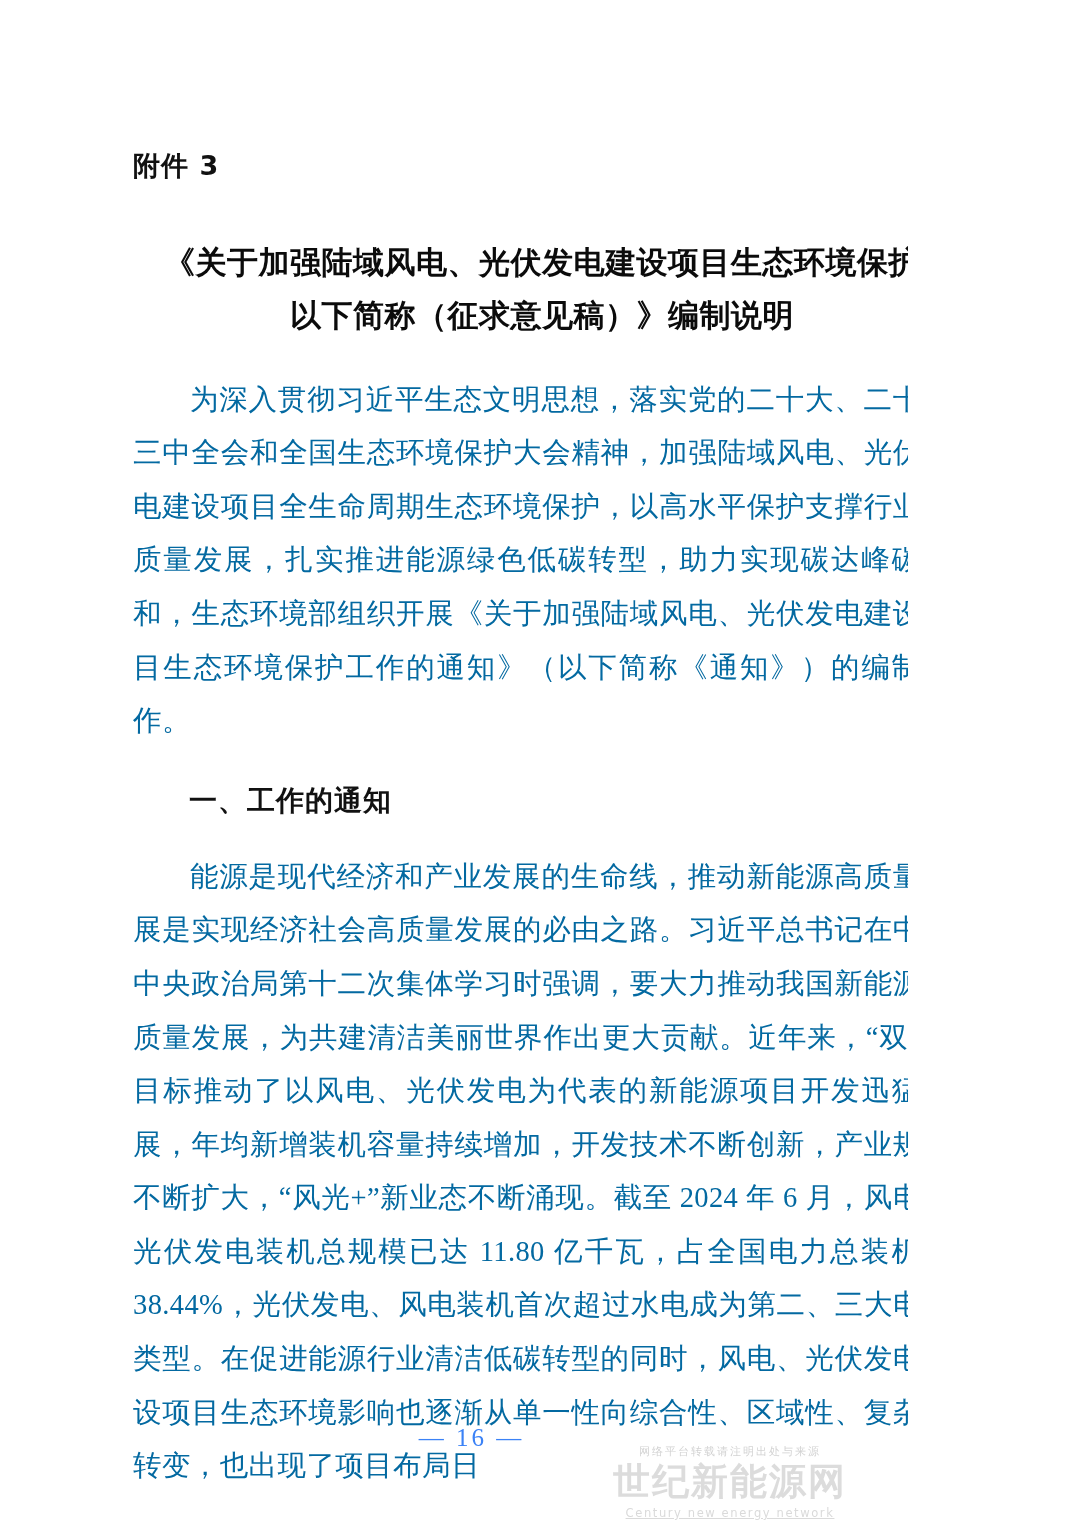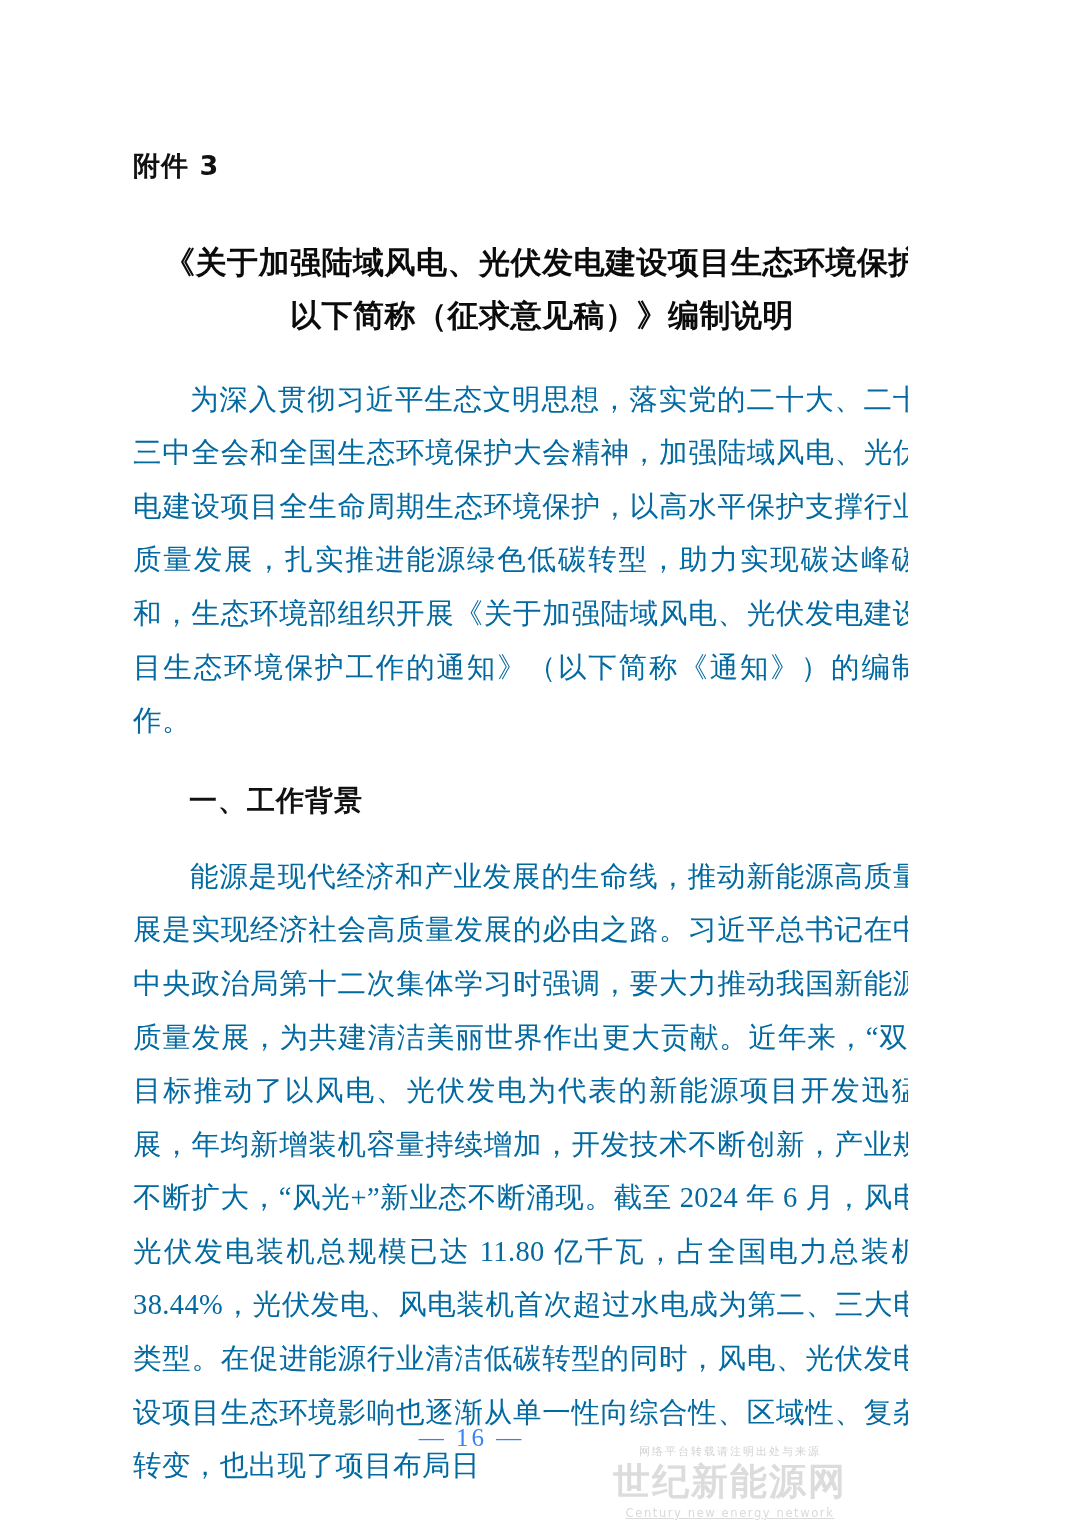--- a/index.html
+++ b/index.html
@@ -123,21 +123,21 @@
 
     <div class="attachment-label">附件 3</div>
 
     <h1 class="doc-title">
       <span class="line">《关于加强陆域风电、光伏发电建设项目生态环境保护</span>
       <span class="line">以下简称（征求意见稿）》编制说明</span>
     </h1>
 
     <p class="body-para">为深入贯彻习近平生态文明思想，落实党的二十大、二十届三中全会和全国生态环境保护大会精神，加强陆域风电、光伏发电建设项目全生命周期生态环境保护，以高水平保护支撑行业高质量发展，扎实推进能源绿色低碳转型，助力实现碳达峰碳中和，生态环境部组织开展《关于加强陆域风电、光伏发电建设项目生态环境保护工作的通知》（以下简称《通知》）的编制工作。</p>
 
-    <h2 class="section-heading">一、工作背景</h2>
+    <h2 class="section-heading">一、工作的通知</h2>
 
     <p class="body-para">能源是现代经济和产业发展的生命线，推动新能源高质量发展是实现经济社会高质量发展的必由之路。习近平总书记在中共中央政治局第十二次集体学习时强调，要大力推动我国新能源高质量发展，为共建清洁美丽世界作出更大贡献。近年来，“双碳”目标推动了以风电、光伏发电为代表的新能源项目开发迅猛发展，年均新增装机容量持续增加，开发技术不断创新，产业规模不断扩大，“风光+”新业态不断涌现。截至 2024 年 6 月，风电、光伏发电装机总规模已达 11.80 亿千瓦，占全国电力总装机的 38.44%，光伏发电、风电装机首次超过水电成为第二、三大电源类型。在促进能源行业清洁低碳转型的同时，风电、光伏发电建设项目生态环境影响也逐渐从单一性向综合性、区域性、复杂性转变，也出现了项目布局日</p>
 
   </div>
 
   <div class="page-number">— 16 —</div>
 
   <div class="watermark">
     <div class="wm-top">网络平台转载请注明出处与来源</div>
     <div class="wm-main">世纪新能源网</div>

